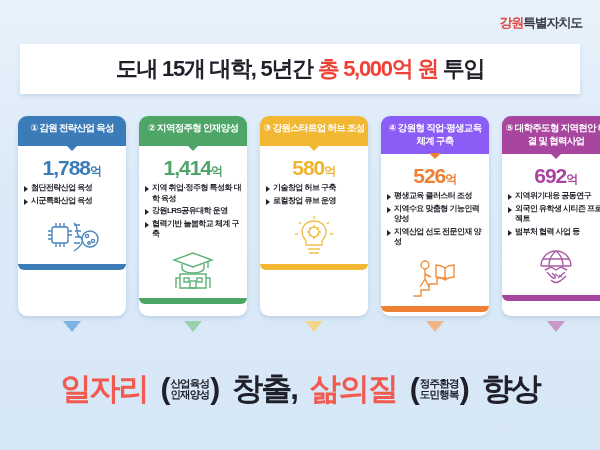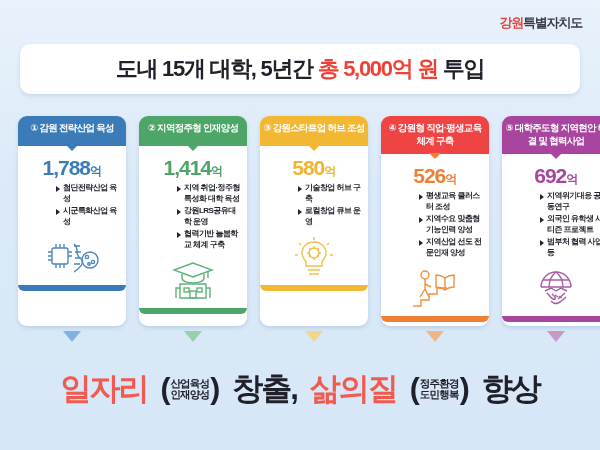--- a/index.html
+++ b/index.html
@@ -45,21 +45,21 @@
   }
   .gov-logo .accent { color: #e2463c; }
 
   .title-bar {
     position: absolute;
     left: 20px;
     top: 44px;
     width: 560px;
     height: 50px;
     background: #ffffff;
-    border-radius: 10px;
+    border-radius: 0;
     box-shadow: 0 2px 4px rgba(70,110,160,.18);
     display: flex;
     align-items: center;
     justify-content: center;
     z-index: 3;
   }
   .title-text {
     font-size: 22px;
     font-weight: bold;
     letter-spacing: -1.3px;
@@ -126,21 +126,20 @@
   }
   .bullets li {
     position: relative;
     font-size: 8px;
     font-weight: bold;
     letter-spacing: -0.55px;
     line-height: 10.5px;
     color: #23232c;
     padding-left: 7px;
     margin-bottom: 2px;
-    margin-left: 32px;
   }
   .bullets li::before {
     content: "";
     position: absolute;
     left: 0;
     top: 3px;
     width: 0; height: 0;
     border-top: 3px solid transparent;
     border-bottom: 3px solid transparent;
     border-left: 4px solid currentColor;
@@ -290,21 +289,21 @@
           <circle cx="21" cy="18" r="5"></circle>
           <path d="M21 11v3M21 22v3M14 18h3M25 18h3M16.2 13.2l2 2M24 19.8l1.8 1.8M25.8 13.2l-2 2M18 19.8l-2 2"></path>
           <path d="M21 2v3M6 8l2 2M36 8l-2 2M2 20h3M37 20h3"></path>
         </svg>
       </div>
       <div class="card-foot" style="background:#f2b833"></div>
       <span class="down-arrow" style="color:#f7d27a"></span>
     </div>
 
     <div class="card">
-      <div class="card-head" style="background:#ef4444;color:#ee8033">
+      <div class="card-head" style="background:#8b5cf6;color:#ee8033">
         <span style="color:#fff"><span>④</span> <span>강원형 직업·평생교육 체계 구축</span></span>
         <span class="notch"></span>
       </div>
       <div class="amount" style="color:#ee7f33"><span>526</span><span class="unit">억</span></div>
       <ul class="bullets">
         <li><span>평생교육 클러스터 조성</span></li>
         <li><span>지역수요 맞춤형 기능인력 양성</span></li>
         <li><span>지역산업 선도 전문인재 양성</span></li>
       </ul>
       <div class="icon-wrap">

